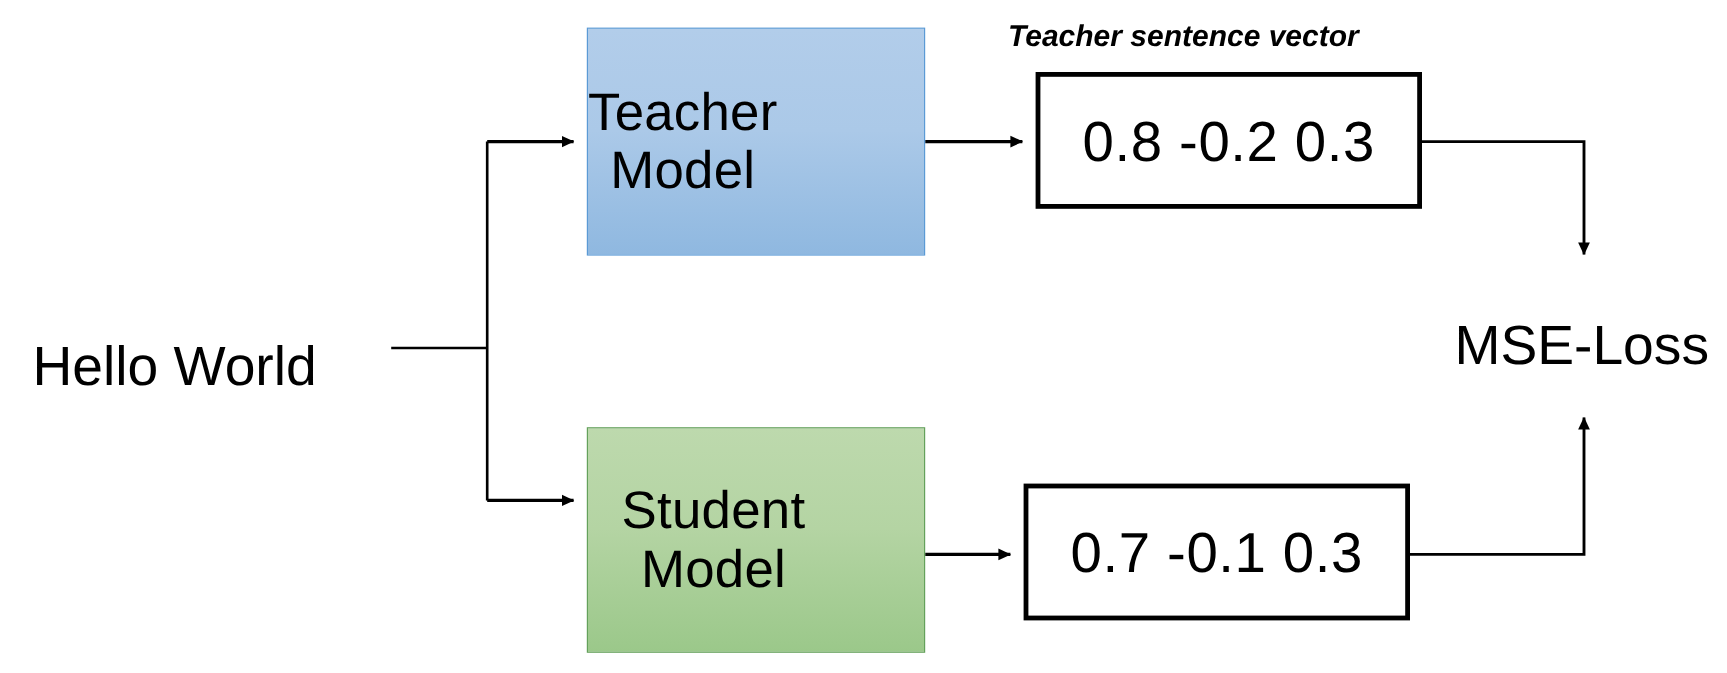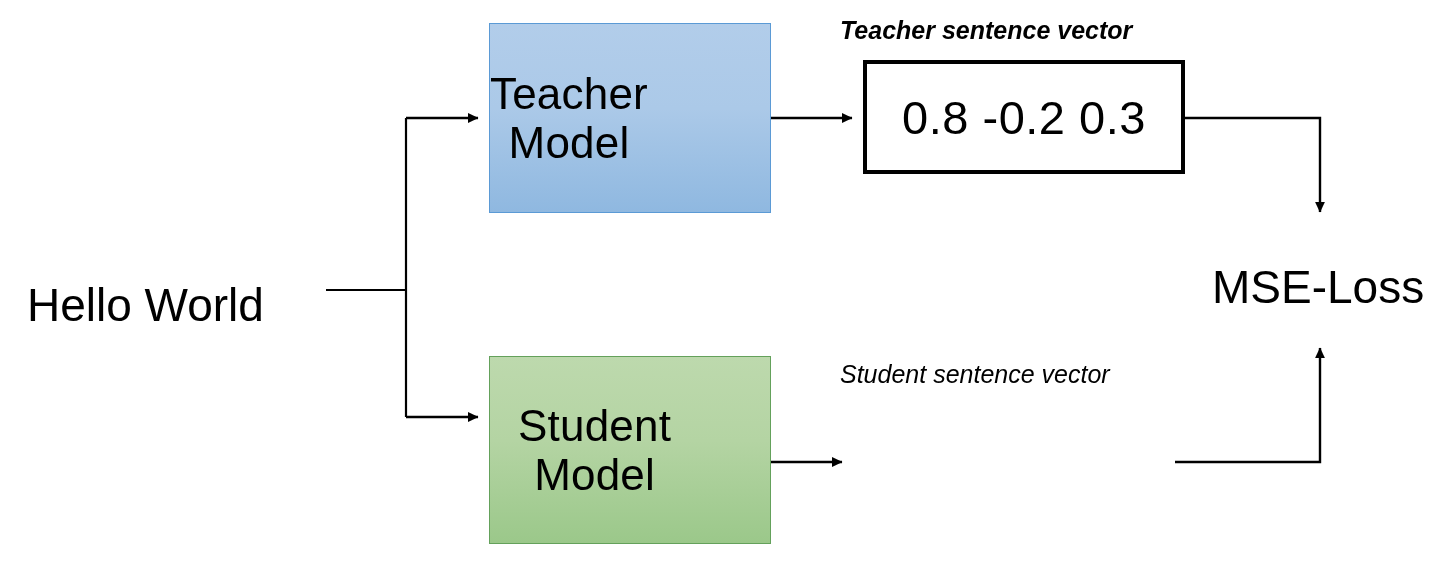--- a/index.html
+++ b/index.html
@@ -157,17 +157,19 @@
       <span>Student</span><br>
       <span>Model</span>
     </span>
   </div>
 
   <div class="caption" id="teacher-vector-caption">Teacher sentence vector</div>
   <div class="vector-box" id="teacher-vector-box">
     <span>0.8 -0.2 0.3</span>
   </div>
 
-  <div class="caption" id="student-vector-caption">Student sentence vector</div>
+  <div class="vector-box" id="student-vector-box">
+    <span>0.7 -0.1 0.3</span>
+  </div>
 
   <div class="plain-label" id="mse-loss-label">MSE-Loss</div>
 
 </div>
 
 </body></html>

